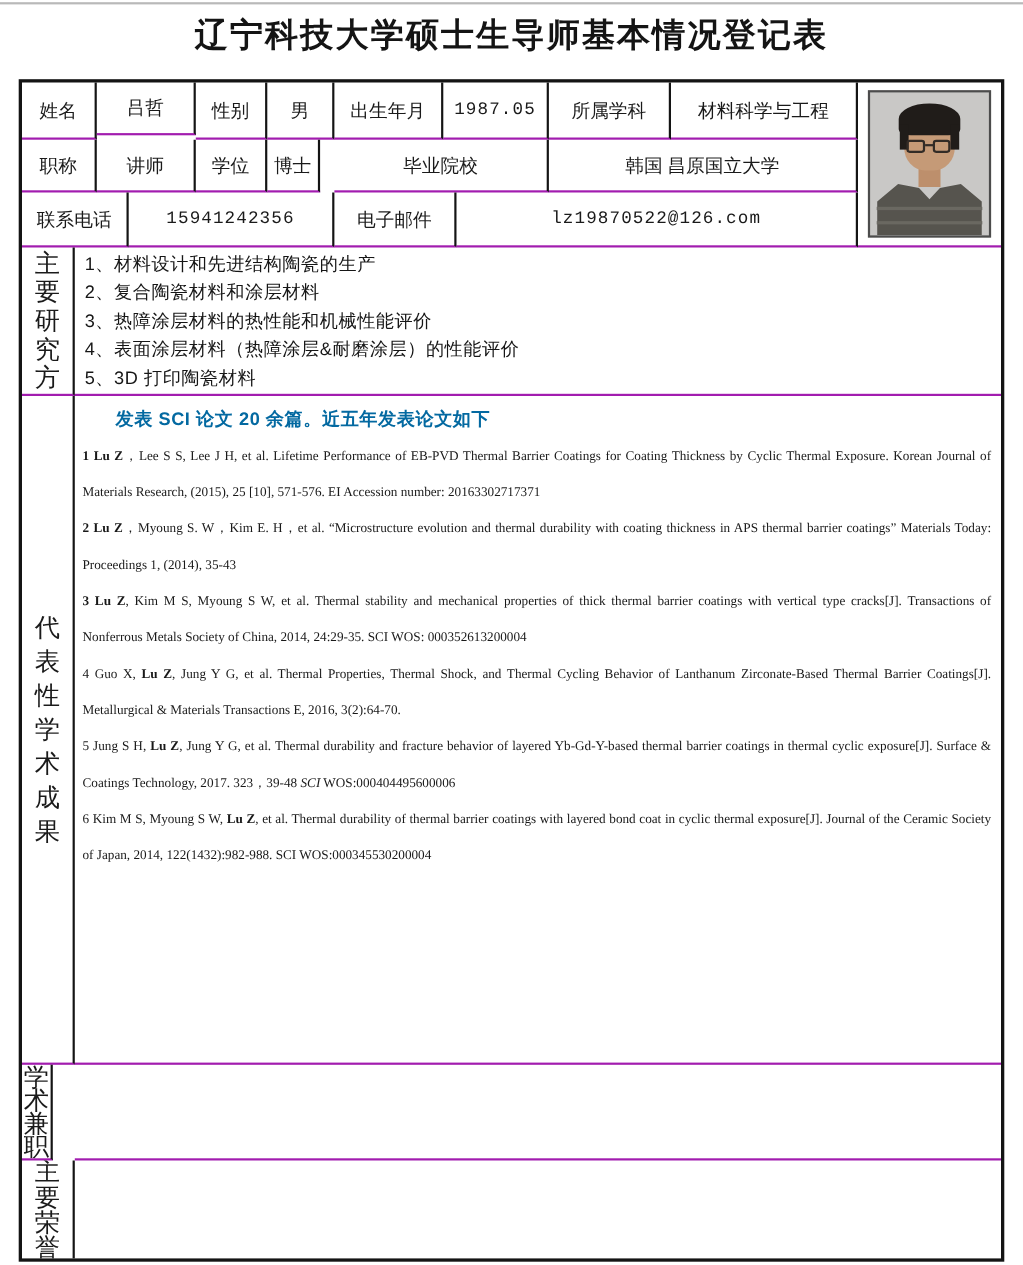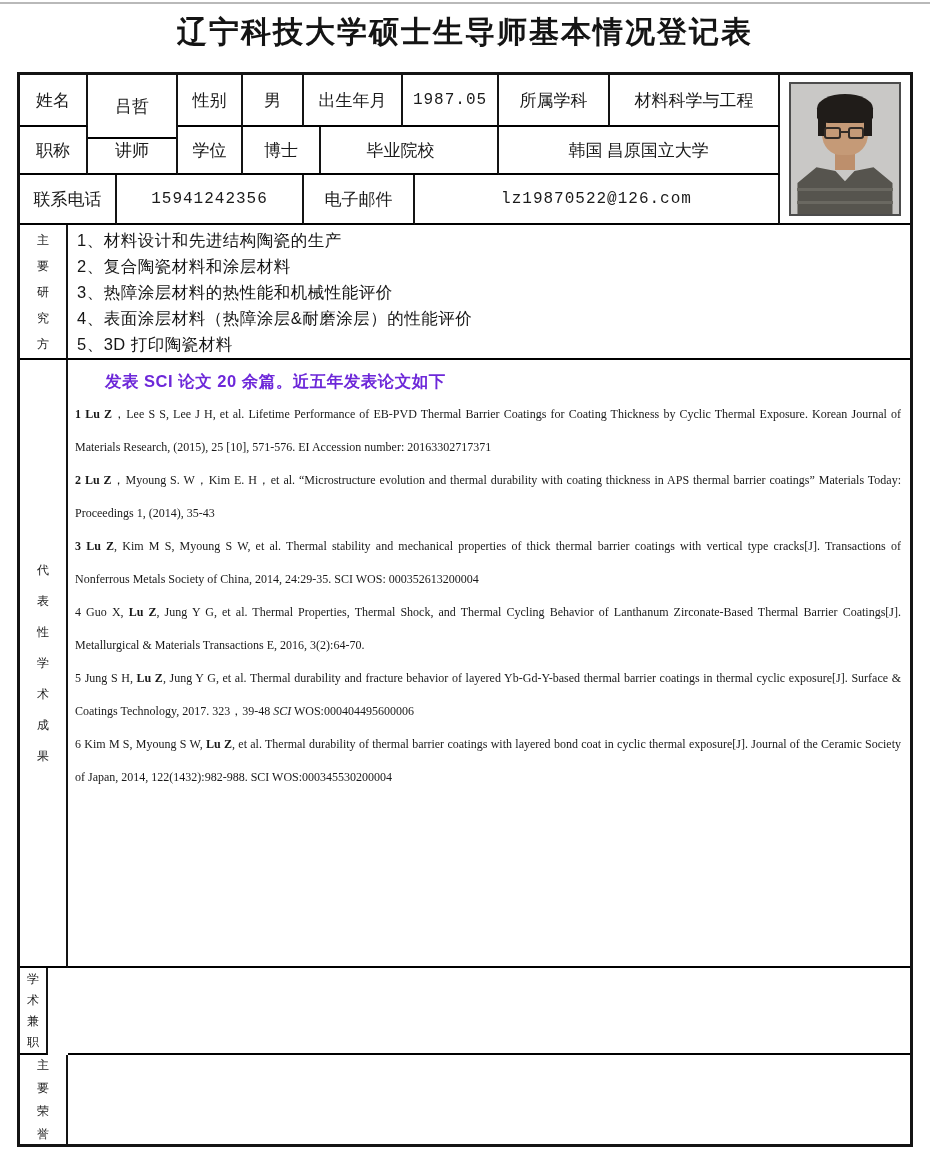--- a/index.html
+++ b/index.html
@@ -12,42 +12,42 @@
   .doc-title{
     position:absolute;left:0;top:12px;width:930px;text-align:center;
     font-size:30px;font-weight:bold;letter-spacing:2px;color:#141414;
   }
   .form{
     position:absolute;left:17px;top:72px;width:890px;height:1069px;
     border:3px solid #141414;
   }
   .cell{
     position:absolute;box-sizing:border-box;
-    border-right:2px solid #141414;border-bottom:2px solid #000000;
+    border-right:2px solid #141414;border-bottom:2px solid #a21caf;
     display:flex;align-items:center;justify-content:center;
     font-size:17px;color:#1a1a1a;overflow:hidden;
   }
   .cell.noright{border-right:none;}
   .cell.nobottom{border-bottom:none;}
   .mono{font-family:"Liberation Mono","DejaVu Sans Mono",monospace;font-size:16px;letter-spacing:1px;}
   .vcell{align-items:center;justify-content:center;}
-  .vlabel{width:1.25em;word-break:break-all;text-align:center;font-size:12px;color:#1a1a1a;}
+  .vlabel{width:1.25em;word-break:break-all;text-align:center;font-size:23px;color:#1a1a1a;}
   .vlabel.research{line-height:26px;}
   .vlabel.achv{line-height:31px;}
   .vlabel.pos{line-height:21px;}
   .vlabel.hon{line-height:23px;}
   .content{
     display:block;align-items:flex-start;justify-content:flex-start;text-align:left;
   }
   .research-content{padding:2px 8px 0 9px;font-family:"Liberation Sans","DejaVu Sans",sans-serif;}
   .research-item{line-height:26px;font-size:16.5px;font-weight:500;color:#161616;letter-spacing:0.5px;}
   .achv-content{padding:5px 9px 0 7px;}
   .achv-lead{
     font-family:"Liberation Sans","DejaVu Sans",sans-serif;
-    font-weight:bold;font-size:16.5px;line-height:33px;text-indent:30px;color:#6d28d9;letter-spacing:0.5px;
+    font-weight:bold;font-size:16.5px;line-height:33px;text-indent:30px;color:#0369a1;letter-spacing:0.5px;
   }
   .pub{
     margin:0;font-size:12px;line-height:33px;text-align:justify;color:#191919;
   }
   .photo-cell{border-right:none;}
   .photo{
     position:relative;width:108px;height:130px;background:#c9c8c6;
     border:2px solid #4c4c4c;overflow:hidden;
   }
   .photo .face{position:absolute;top:17%;left:29%;width:42%;height:38%;background:#c59a77;border-radius:46% 46% 42% 42%;}
@@ -68,21 +68,21 @@
 </head>
 <body>
 
 <div class="page">
   <div class="top-rule"></div>
   <div class="doc-title">辽宁科技大学硕士生导师基本情况登记表</div>
 
   <div class="form">
 
     <div class="cell" style="left:0;top:0;width:68px;height:52px;">姓名</div>
-    <div class="cell" style="left:68px;top:0;width:90px;height:64px;">吕哲</div>
+    <div class="cell" style="left:68px;top:0;width:90px;height:48px;">吕哲</div>
     <div class="cell" style="left:158px;top:0;width:65px;height:52px;">性别</div>
     <div class="cell" style="left:223px;top:0;width:61px;height:52px;">男</div>
     <div class="cell" style="left:284px;top:0;width:99px;height:52px;">出生年月</div>
     <div class="cell mono" style="left:383px;top:0;width:96px;height:52px;">1987.05</div>
     <div class="cell" style="left:590px;top:0;width:170px;height:52px;">材料科学与工程</div>
     <div class="cell" style="left:479px;top:0;width:111px;height:52px;">所属学科</div>
 
     <div class="cell photo-cell" style="left:760px;top:0;width:130px;height:150px;">
       <div class="photo">
         <div class="neck"></div>
@@ -95,21 +95,21 @@
         <div class="sideburn-r"></div>
         <div class="lens-l"></div>
         <div class="lens-r"></div>
         <div class="bridge"></div>
       </div>
     </div>
 
     <div class="cell" style="left:0;top:52px;width:68px;height:48px;">职称</div>
     <div class="cell" style="left:68px;top:52px;width:90px;height:48px;">讲师</div>
     <div class="cell" style="left:158px;top:52px;width:65px;height:48px;font-family:Liberation Mono, monospace;">学位</div>
-    <div class="cell" style="left:223px;top:52px;width:78px;height:48px;">博士</div>
+    <div class="cell" style="left:223px;top:52px;width:48px;height:48px;">博士</div>
     <div class="cell" style="left:284px;top:52px;width:195px;height:48px;">毕业院校</div>
     <div class="cell" style="left:479px;top:52px;width:281px;height:48px;">韩国 昌原国立大学</div>
 
     <div class="cell" style="left:0;top:100px;width:97px;height:50px;">联系电话</div>
     <div class="cell mono" style="left:97px;top:100px;width:187px;height:50px;">15941242356</div>
     <div class="cell" style="left:284px;top:100px;width:111px;height:50px;">电子邮件</div>
     <div class="cell mono" style="left:395px;top:100px;width:365px;height:50px;">lz19870522@126.com</div>
 
     <div class="cell vcell" style="left:0;top:150px;width:48px;height:135px;">
       <div class="vlabel research">主要研究方</div>

